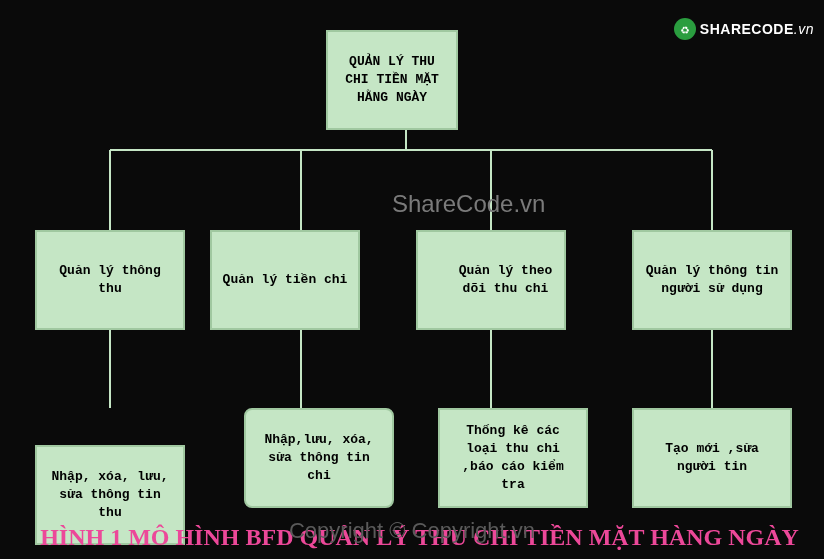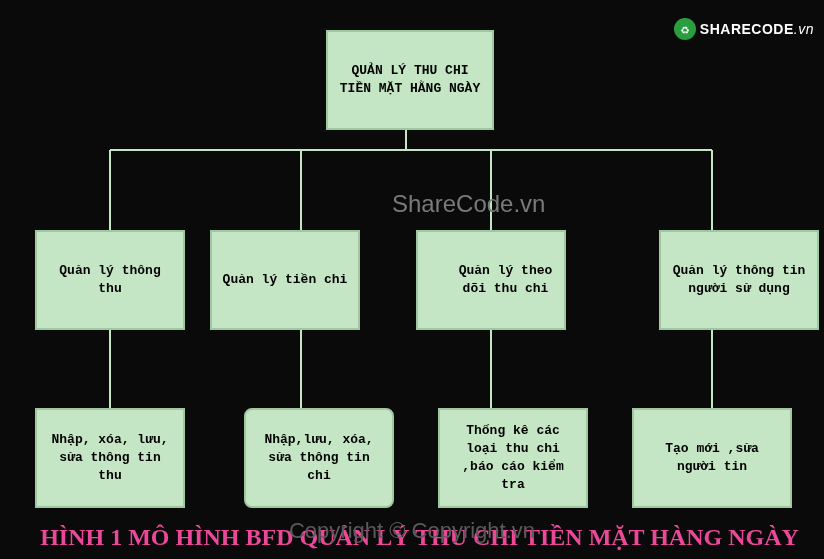--- a/index.html
+++ b/index.html
@@ -80,38 +80,38 @@
       padding: 8px;
       font-family: 'Courier New', monospace;
       font-weight: bold;
       font-size: 13px;
       color: #000;
       line-height: 1.4;
     }
     .node-root {
       top: 30px;
       left: 326px;
-      width: 168px;
+      width: 132px;
       height: 100px;
     }
     .node-l2 {
       top: 230px;
       width: 150px;
       height: 100px;
     }
     .node-l2-1 { left: 35px; }
     .node-l2-2 { left: 210px; }
     .node-l2-3 { left: 416px; padding-left: 37px; }
-    .node-l2-4 { left: 632px; width: 160px; margin-left: 27px; }
+    .node-l2-4 { left: 632px; width: 160px; }
     .node-l3 {
       top: 408px;
       width: 150px;
       height: 100px;
     }
-    .node-l3-1 { left: 35px; }
+    .node-l3-1 { left: 35px; margin-top: 37px; }
     .node-l3-2 { left: 244px; border-radius: 8px; }
     .node-l3-3 { left: 438px; }
     .node-l3-4 { left: 632px; width: 160px; }
     svg.connectors {
       position: absolute;
       top: 0;
       left: 0;
       width: 824px;
       height: 559px;
       z-index: 1;

